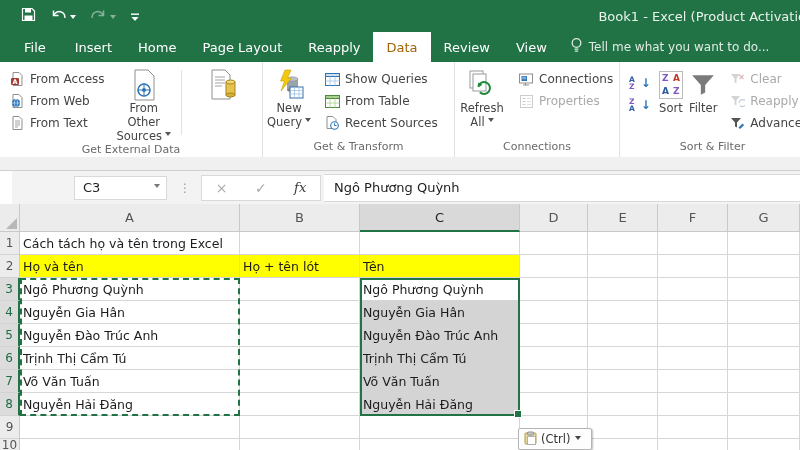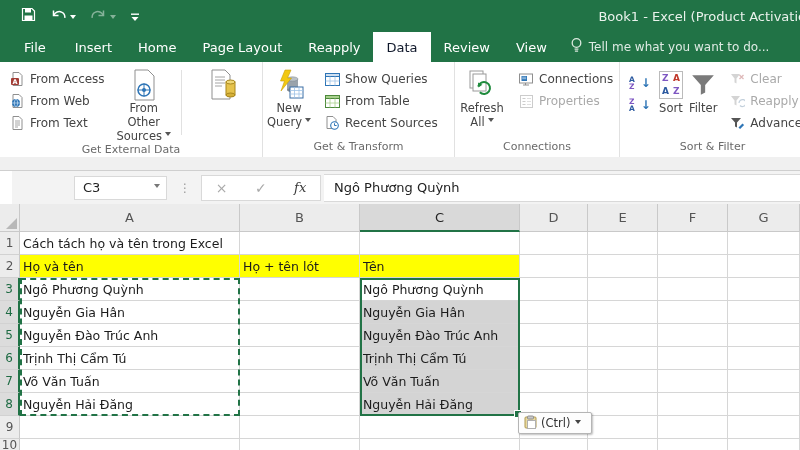--- a/index.html
+++ b/index.html
@@ -11,21 +11,21 @@
   .qat{display:flex;align-items:center;gap:0;margin-left:14px;}
   .qbtn{display:flex;align-items:center;height:26px;padding:0 7px;color:#fff;}
   .qbtn.dimmed{opacity:.45;}
   .qcaret{width:0;height:0;border:3px solid transparent;border-top:4px solid #fff;margin-left:3px;margin-top:4px;}
   .title{margin-left:auto;color:#eaf2ec;font-size:13px;white-space:nowrap;margin-right:-6px;}
 
   
   .tabrow{position:absolute;top:32px;left:0;width:800px;height:30px;background:#217346;display:flex;align-items:stretch;overflow:hidden;}
   .tab{display:flex;align-items:center;padding:0 13px;color:#fff;font-size:13px;cursor:default;white-space:nowrap;}
   .tab.first{margin-left:8px;padding:0 16px;}
-  .tab.active{background:#fff;color:#0f172a;justify-content:flex-end;}
+  .tab.active{background:#fff;color:#a16207;justify-content:flex-end;}
   .tellme{display:flex;align-items:center;gap:6px;color:rgba(255,255,255,.85);font-size:12px;margin-left:10px;white-space:nowrap;}
 
   
   .ribbon{position:absolute;top:62px;left:0;width:800px;height:95px;background:#fff;display:flex;overflow:hidden;}
   .rgroup{display:flex;flex-direction:column;border-right:1px solid #e1e1e1;box-sizing:border-box;flex:none;}
   .rg-content{display:flex;flex:1;align-items:stretch;padding-top:4px;}
   .rg-label{height:17px;text-align:center;font-size:11px;color:#6a6a6a;white-space:nowrap;}
   .vstack{display:flex;flex-direction:column;justify-content:flex-start;padding:2px 2px 0 6px;}
   .smallbtn{display:flex;align-items:center;gap:5px;height:22px;font-size:12px;color:#444;white-space:nowrap;padding:0 3px;}
   .smallbtn .si{width:16px;display:flex;justify-content:center;flex:none;}
@@ -61,21 +61,21 @@
   .corner .tri{position:absolute;right:2px;bottom:2px;width:0;height:0;border-bottom:11px solid #b8b8b8;border-left:11px solid transparent;}
   .c{border-right:1px solid #d6d6d6;border-bottom:1px solid #d6d6d6;box-sizing:border-box;font-size:12.5px;color:#1c1c1c;display:flex;align-items:center;padding:0 3px;overflow:hidden;white-space:nowrap;}
   .c.spill{overflow:visible;position:relative;z-index:3;background:#fff;}
   .c.yellow{background:#ffff00;}
   .c.selgrey{background:#d4d4d4;}
   .c.activecell{background:#fff;}
 
   .ants{position:absolute;left:20px;top:74px;width:220px;height:138px;border:2px dashed #217346;box-sizing:border-box;pointer-events:none;z-index:4;}
   .selbox{position:absolute;left:360px;top:74px;width:160px;height:138px;border:2px solid #217346;box-sizing:border-box;pointer-events:none;z-index:4;}
   .fillhandle{position:absolute;right:-4px;bottom:-4px;width:6px;height:6px;background:#217346;border:1px solid #fff;pointer-events:auto;}
-  .pastebtn{position:absolute;left:518px;top:208px;width:74px;height:22px;background:#fdfdfd;border:1px solid #b5b5b5;box-shadow:1px 1px 2px rgba(0,0,0,.25);display:flex;align-items:center;gap:4px;padding:0 5px;box-sizing:border-box;font-size:11.5px;color:#333;z-index:5;border-radius:2px;}
+  .pastebtn{position:absolute;left:518px;top:224px;width:74px;height:22px;background:#fdfdfd;border:1px solid #b5b5b5;box-shadow:1px 1px 2px rgba(0,0,0,.25);display:flex;align-items:center;gap:4px;padding:0 5px;box-sizing:border-box;font-size:11.5px;color:#333;z-index:5;border-radius:2px;}
   .pastebtn .caret{border-top-color:#444;margin-left:1px;}
 </style>
 </head>
 <body>
 
 <div id="win">
 
   <div class="titlebar">
     <div class="qat">
       <div class="qbtn">

